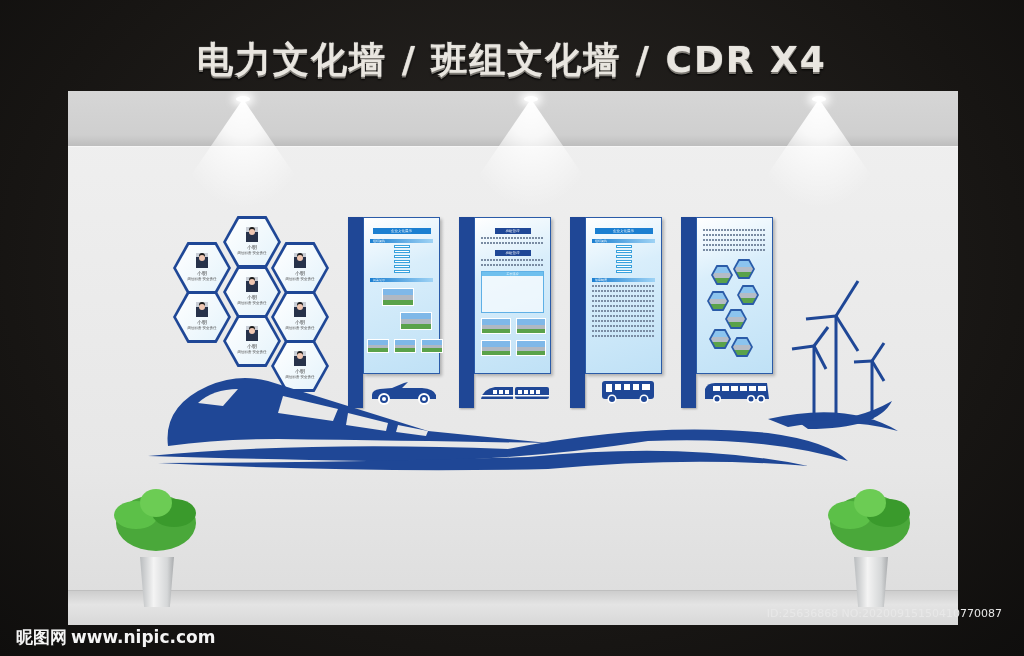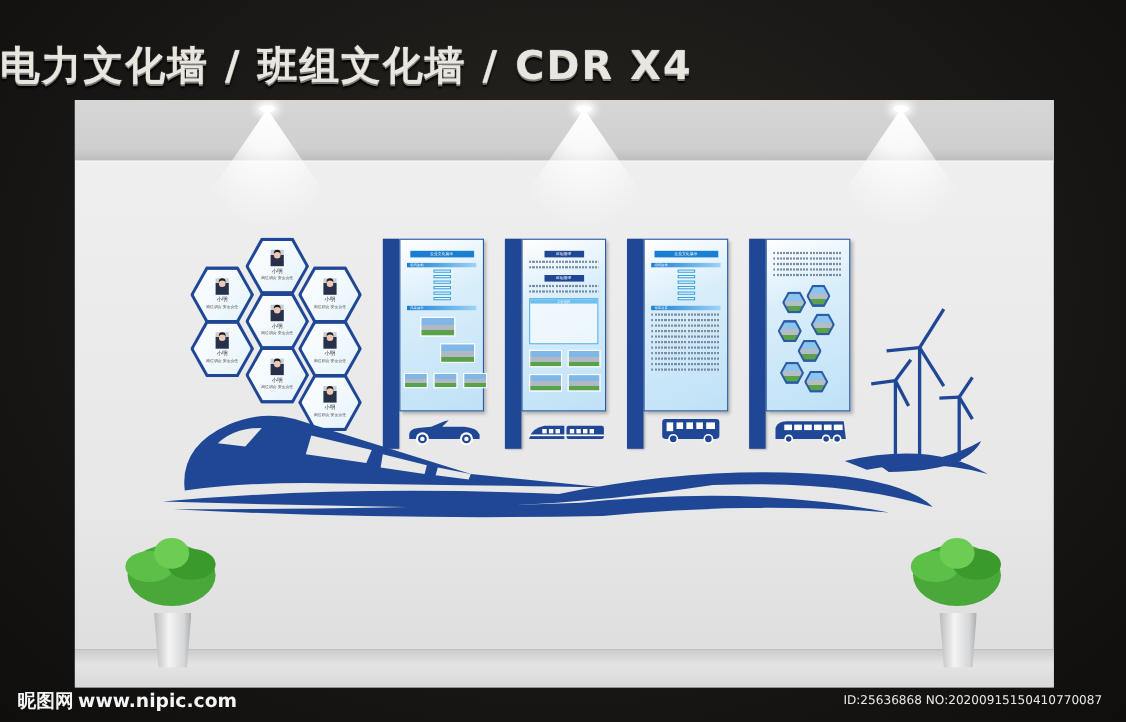--- a/index.html
+++ b/index.html
@@ -1,19 +1,19 @@
 <!DOCTYPE html>
 <html><head>
 <meta charset="utf-8">
 <style>
   *{box-sizing:border-box;margin:0;padding:0}
   html,body{width:1024px;height:656px;overflow:hidden;background:#161412}
   body{position:relative;font-family:"DejaVu Sans",sans-serif;
     background:radial-gradient(ellipse at 50% 40%,#2a2724 0%,#171513 70%,#0f0e0d 100%)}
-  .title{position:absolute;left:0;top:36px;width:1024px;text-align:left;
+  .title{position:absolute;left:0;top:36px;width:1024px;text-align:center;
     font-family:"DejaVu Sans",sans-serif;font-weight:bold;font-size:36px;letter-spacing:2px;
     color:#e9e6e0;text-shadow:0 2px 0 #7d7a74,0 3px 2px #000,0 0 1px #fff}
   .wall{position:absolute;left:68px;top:91px;width:890px;height:534px;
     background:linear-gradient(#f0f0f0,#e7e7e7 70%,#dcdcdc);overflow:hidden}
   .soffit{position:absolute;left:0;top:0;width:100%;height:56px;
     background:linear-gradient(#d6d6d6,#cfcfcf 80%,#bdbdbd);border-bottom:1px solid #f6f6f6}
   .light{position:absolute;top:8px;width:150px;height:110px;
     background:radial-gradient(ellipse at 50% 0%,rgba(255,255,255,1) 0%,rgba(255,255,255,.85) 25%,rgba(255,255,255,0) 70%);
     clip-path:polygon(50% 0,100% 100%,0 100%)}
   .lamp{position:absolute;top:5px;width:14px;height:6px;border-radius:50%;background:#fff;box-shadow:0 0 8px 4px #fff}
@@ -43,21 +43,21 @@
     clip-path:polygon(25% 0,75% 0,100% 50%,75% 100%,25% 100%,0 50%);
     background:linear-gradient(#8cc4ee 0 40%,#b5bcc6 40% 70%,#5aa24a 70%)}
   .vehicle{position:absolute;left:18px;top:160px;width:74px;height:28px}
   .plant{position:absolute;width:90px;height:130px}
   .pot{position:absolute;left:34px;top:74px;width:34px;height:50px;
     background:linear-gradient(90deg,#b9bcbe,#f4f4f4 40%,#d5d7d8 80%,#a9abad);
     clip-path:polygon(0 0,100% 0,88% 100%,12% 100%)}
   .leaves{position:absolute;left:0;top:0;width:100px;height:80px}
   .credit{position:absolute;left:16px;top:626px;color:#f4f4f4;font-size:17px;font-weight:bold;font-family:"DejaVu Sans",sans-serif}
   .credit .url{font-weight:bold;font-size:17px;margin-left:4px}
-  .idno{position:absolute;right:22px;top:630px;color:#e8e8e8;font-size:11px;font-family:"DejaVu Sans",sans-serif}
+  .idno{position:absolute;right:22px;top:607px;color:#e8e8e8;font-size:11px;font-family:"DejaVu Sans",sans-serif}
 </style>
 </head>
 <body>
 
 <div class="title">电力文化墙 / 班组文化墙 /  CDR X4</div>
 
 <div class="wall">
   <div class="soffit"></div>
   <div class="light" style="left:100px"></div>
   <div class="lamp" style="left:168px"></div>

